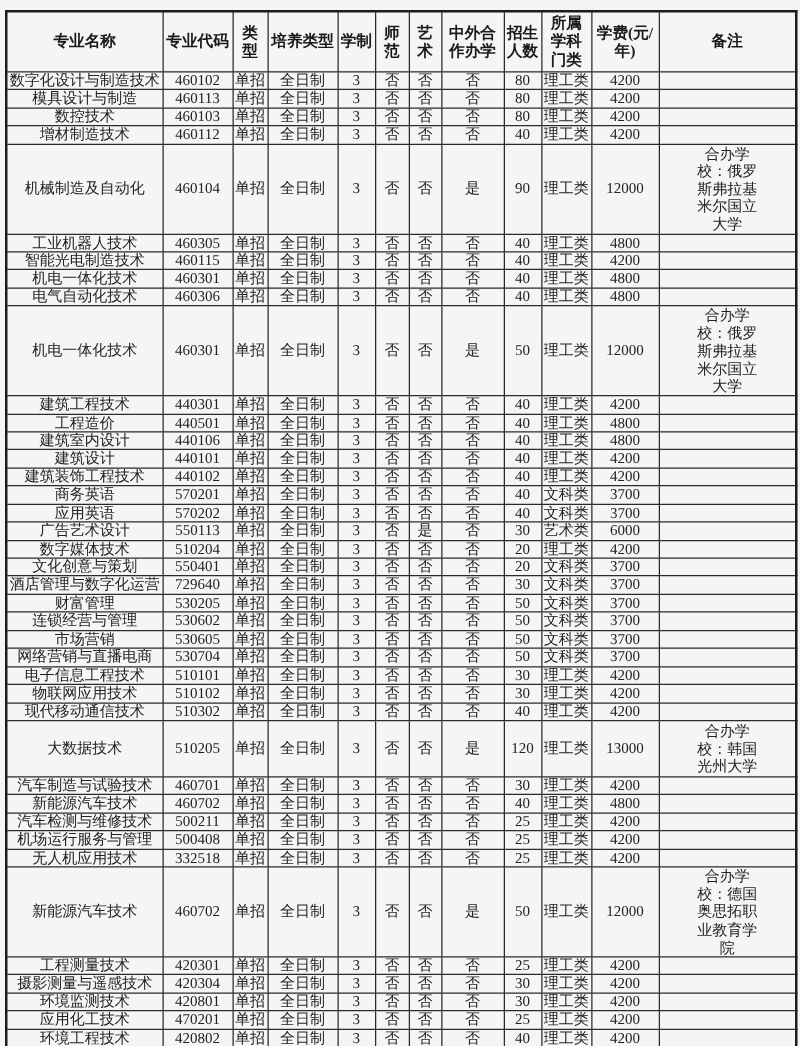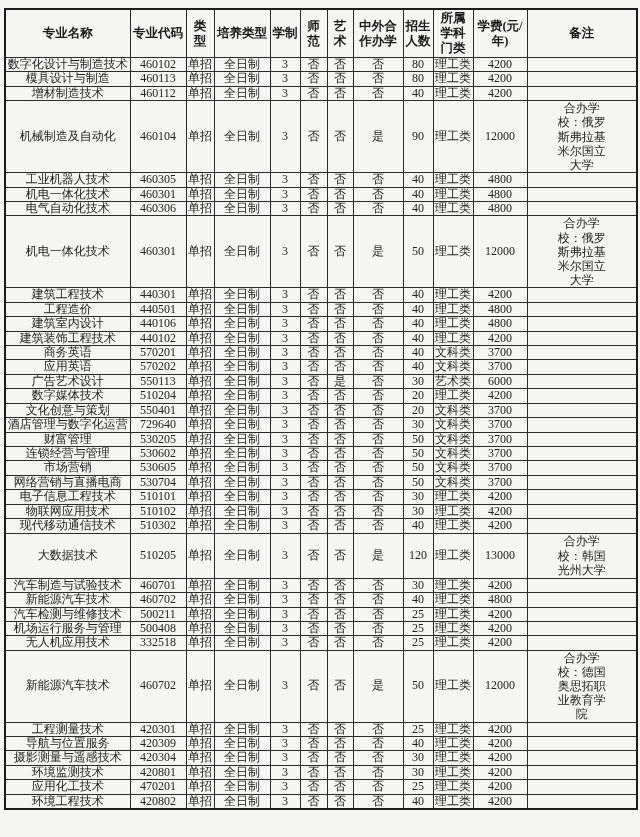--- a/index.html
+++ b/index.html
@@ -129,20 +129,34 @@
           <td class="col-4">3</td>
           <td class="col-5">否</td>
           <td class="col-6">否</td>
           <td class="col-7">否</td>
           <td class="col-8">80</td>
           <td class="col-9">理工类</td>
           <td class="col-10">4200</td>
           <td class="col-11"></td>
         </tr>
         <tr>
+          <td class="col-0">数控技术</td>
+          <td class="col-1">460103</td>
+          <td class="col-2">单招</td>
+          <td class="col-3">全日制</td>
+          <td class="col-4">3</td>
+          <td class="col-5">否</td>
+          <td class="col-6">否</td>
+          <td class="col-7">否</td>
+          <td class="col-8">80</td>
+          <td class="col-9">理工类</td>
+          <td class="col-10">4200</td>
+          <td class="col-11"></td>
+        </tr>
+        <tr>
           <td class="col-0">增材制造技术</td>
           <td class="col-1">460112</td>
           <td class="col-2">单招</td>
           <td class="col-3">全日制</td>
           <td class="col-4">3</td>
           <td class="col-5">否</td>
           <td class="col-6">否</td>
           <td class="col-7">否</td>
           <td class="col-8">40</td>
           <td class="col-9">理工类</td>
@@ -171,20 +185,34 @@
           <td class="col-4">3</td>
           <td class="col-5">否</td>
           <td class="col-6">否</td>
           <td class="col-7">否</td>
           <td class="col-8">40</td>
           <td class="col-9">理工类</td>
           <td class="col-10">4800</td>
           <td class="col-11"></td>
         </tr>
         <tr>
+          <td class="col-0">智能光电制造技术</td>
+          <td class="col-1">460115</td>
+          <td class="col-2">单招</td>
+          <td class="col-3">全日制</td>
+          <td class="col-4">3</td>
+          <td class="col-5">否</td>
+          <td class="col-6">否</td>
+          <td class="col-7">否</td>
+          <td class="col-8">40</td>
+          <td class="col-9">理工类</td>
+          <td class="col-10">4200</td>
+          <td class="col-11"></td>
+        </tr>
+        <tr>
           <td class="col-0">机电一体化技术</td>
           <td class="col-1">460301</td>
           <td class="col-2">单招</td>
           <td class="col-3">全日制</td>
           <td class="col-4">3</td>
           <td class="col-5">否</td>
           <td class="col-6">否</td>
           <td class="col-7">否</td>
           <td class="col-8">40</td>
           <td class="col-9">理工类</td>
@@ -255,20 +283,34 @@
           <td class="col-4">3</td>
           <td class="col-5">否</td>
           <td class="col-6">否</td>
           <td class="col-7">否</td>
           <td class="col-8">40</td>
           <td class="col-9">理工类</td>
           <td class="col-10">4800</td>
           <td class="col-11"></td>
         </tr>
         <tr>
+          <td class="col-0">建筑设计</td>
+          <td class="col-1">440101</td>
+          <td class="col-2">单招</td>
+          <td class="col-3">全日制</td>
+          <td class="col-4">3</td>
+          <td class="col-5">否</td>
+          <td class="col-6">否</td>
+          <td class="col-7">否</td>
+          <td class="col-8">40</td>
+          <td class="col-9">理工类</td>
+          <td class="col-10">4200</td>
+          <td class="col-11"></td>
+        </tr>
+        <tr>
           <td class="col-0">建筑装饰工程技术</td>
           <td class="col-1">440102</td>
           <td class="col-2">单招</td>
           <td class="col-3">全日制</td>
           <td class="col-4">3</td>
           <td class="col-5">否</td>
           <td class="col-6">否</td>
           <td class="col-7">否</td>
           <td class="col-8">40</td>
           <td class="col-9">理工类</td>
@@ -558,34 +600,20 @@
         <tr>
           <td class="col-0">工程测量技术</td>
           <td class="col-1">420301</td>
           <td class="col-2">单招</td>
           <td class="col-3">全日制</td>
           <td class="col-4">3</td>
           <td class="col-5">否</td>
           <td class="col-6">否</td>
           <td class="col-7">否</td>
           <td class="col-8">25</td>
-          <td class="col-9">理工类</td>
-          <td class="col-10">4200</td>
-          <td class="col-11"></td>
-        </tr>
-        <tr>
-          <td class="col-0">导航与位置服务</td>
-          <td class="col-1">420309</td>
-          <td class="col-2">单招</td>
-          <td class="col-3">全日制</td>
-          <td class="col-4">3</td>
-          <td class="col-5">否</td>
-          <td class="col-6">否</td>
-          <td class="col-7">否</td>
-          <td class="col-8">40</td>
           <td class="col-9">理工类</td>
           <td class="col-10">4200</td>
           <td class="col-11"></td>
         </tr>
         <tr>
           <td class="col-0">摄影测量与遥感技术</td>
           <td class="col-1">420304</td>
           <td class="col-2">单招</td>
           <td class="col-3">全日制</td>
           <td class="col-4">3</td>

